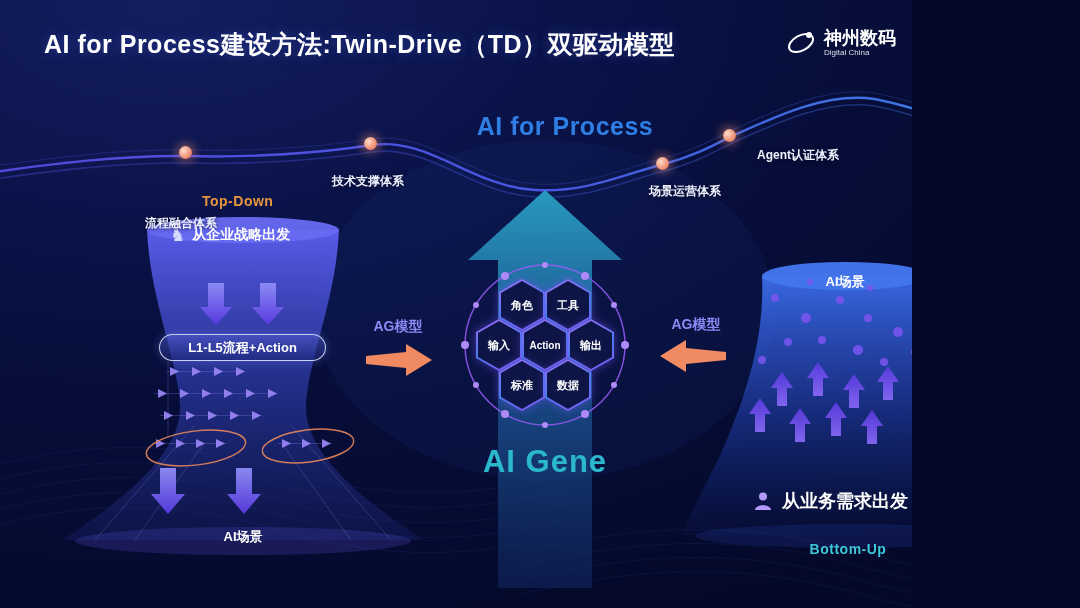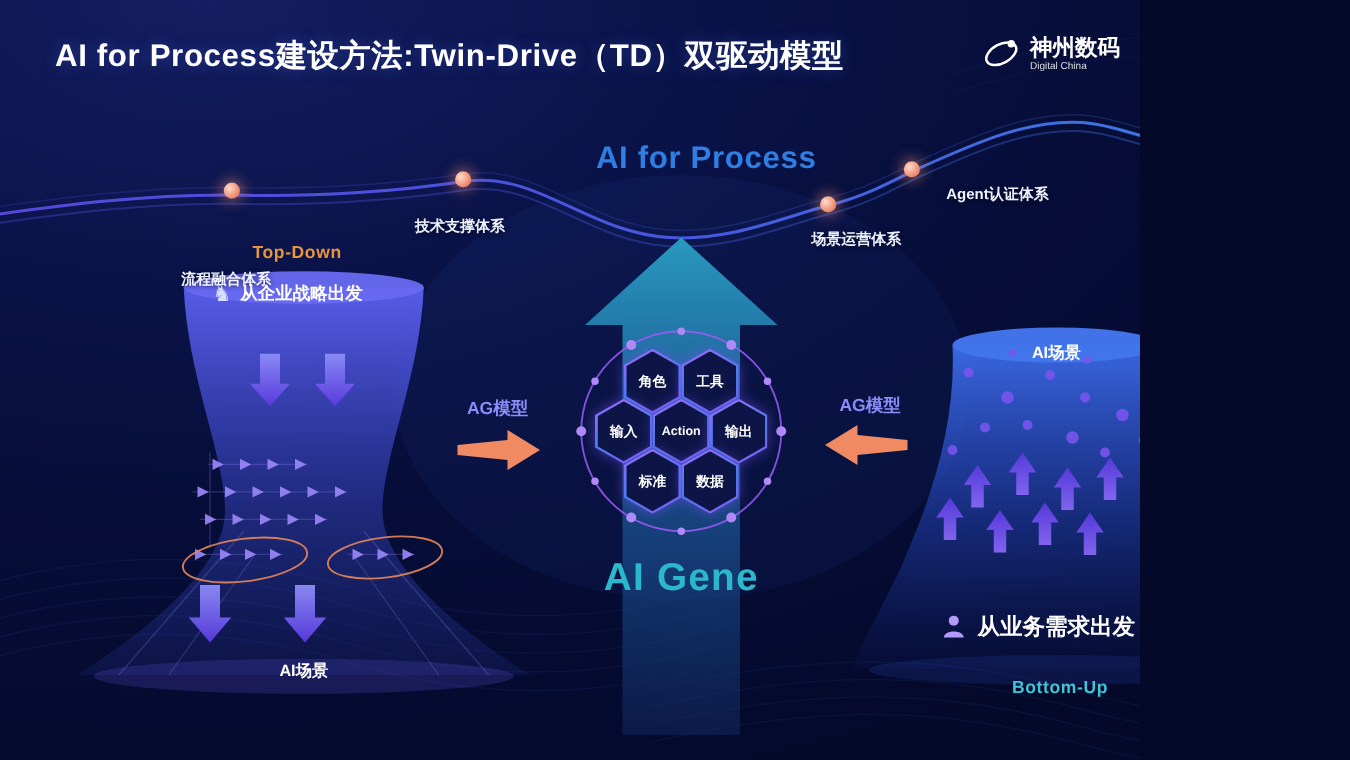--- a/index.html
+++ b/index.html
@@ -248,20 +248,21 @@
   <div class="abs node-label" style="left:145px; top:171px;margin-top:44px;">流程融合体系</div>
   <div class="abs node-label" style="left:332px; top:173px;">技术支撑体系</div>
   <div class="abs node-label" style="left:649px; top:183px;">场景运营体系</div>
   <div class="abs node-label" style="left:737px; top:147px;margin-left:20px;">Agent认证体系</div>
 
   <div class="abs topdown">Top-Down</div>
   <div class="abs strategy-row">
     <span class="knight">♞</span>
     <span class="strategy-text">从企业战略出发</span>
   </div>
+  <div class="abs pill">L1-L5流程+Action</div>
   <div class="abs scene-label" style="left:209px; top:528px;">AI场景</div>
 
   <div class="abs ag-label" style="left:369px; top:318px;">AG模型</div>
   <div class="abs ag-label" style="left:667px; top:316px;">AG模型</div>
   <div class="abs ai-gene">AI Gene</div>
 
   <div class="hex" style="left:499px; top:279px;">
     <div class="hex-border"></div>
       <div class="hex-fill"></div>
     <div class="hex-label">角色</div>

